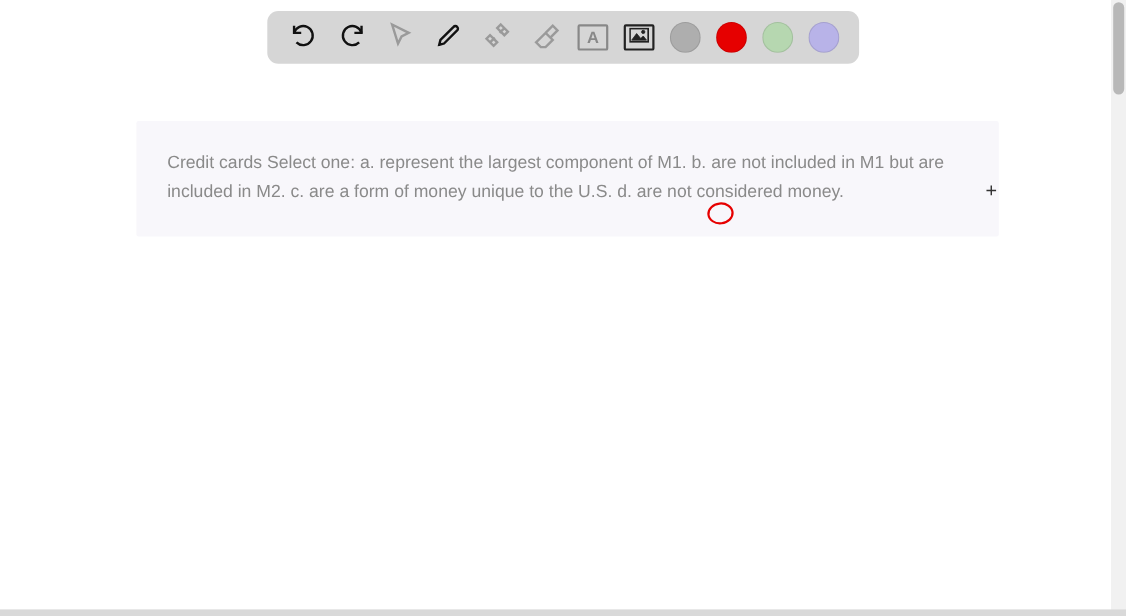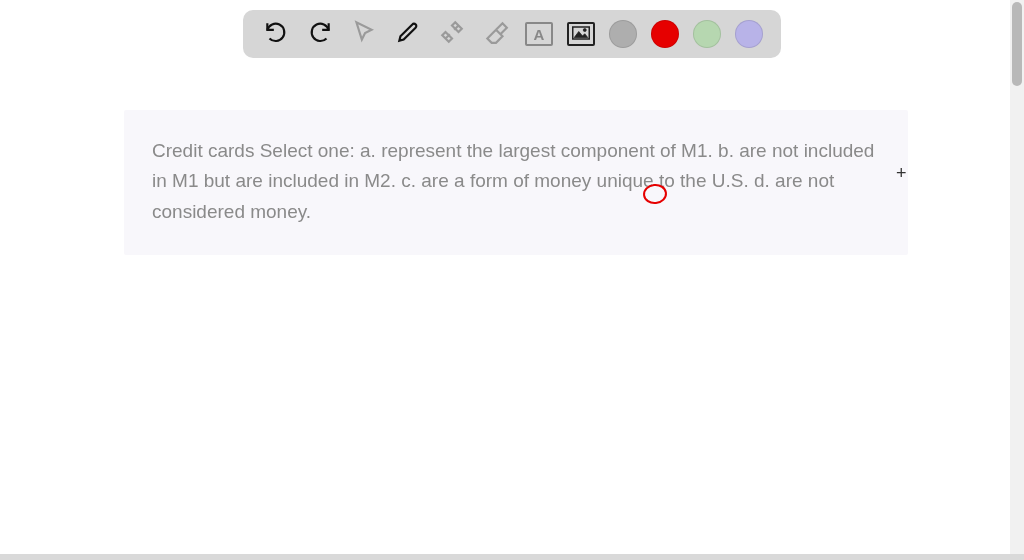--- a/index.html
+++ b/index.html
@@ -42,21 +42,21 @@
   .swatch.purple { background: #b8b3e8; }
 
   .question-card {
     position: absolute;
     top: 110px;
     left: 124px;
     width: 784px;
     background: #f8f7fb;
     padding: 26px 28px 28px 28px;
     color: #8a8a8a;
-    font-size: 19px;
+    font-size: 16px;
     line-height: 1.6;
     border-radius: 2px;
   }
 
   .annotation-circle {
     position: absolute;
     width: 24px; height: 20px;
     border: 2.5px solid #e60000;
     border-radius: 50% 50% 50% 50%;
     transform: rotate(-6deg);

